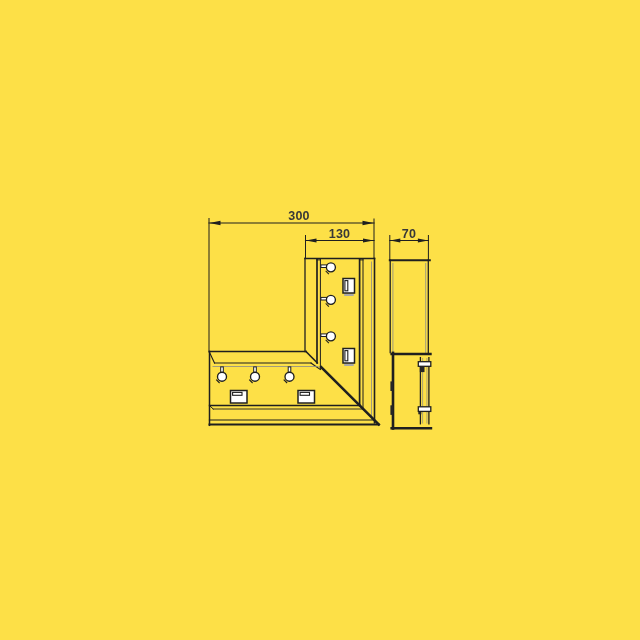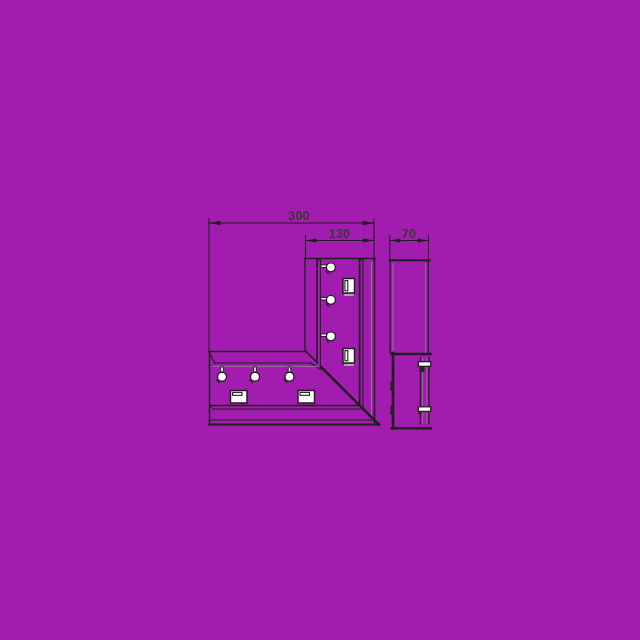--- a/index.html
+++ b/index.html
@@ -1,17 +1,17 @@
 <!DOCTYPE html>
 <html><head>
 <meta charset="utf-8">
 <style>
   html,body{margin:0;padding:0;background:#ffffff;}
   body{width:640px;height:640px;overflow:hidden;}
-  .stage{position:relative;width:640px;height:640px;background:#a21caf;}
+  .stage{position:relative;width:640px;height:640px;background:#fde047;}
   svg{position:absolute;left:0;top:0;}
   .dim-text{
     font-family:"Liberation Sans", sans-serif;
     font-weight:700;
     font-size:12.5px;
     fill:#383838;
     letter-spacing:.2px;
   }
   .ln{stroke:#1f1f1f;fill:none;stroke-linecap:square;}
   .thin{stroke:#8a8a8a;fill:none;stroke-linecap:square;}

